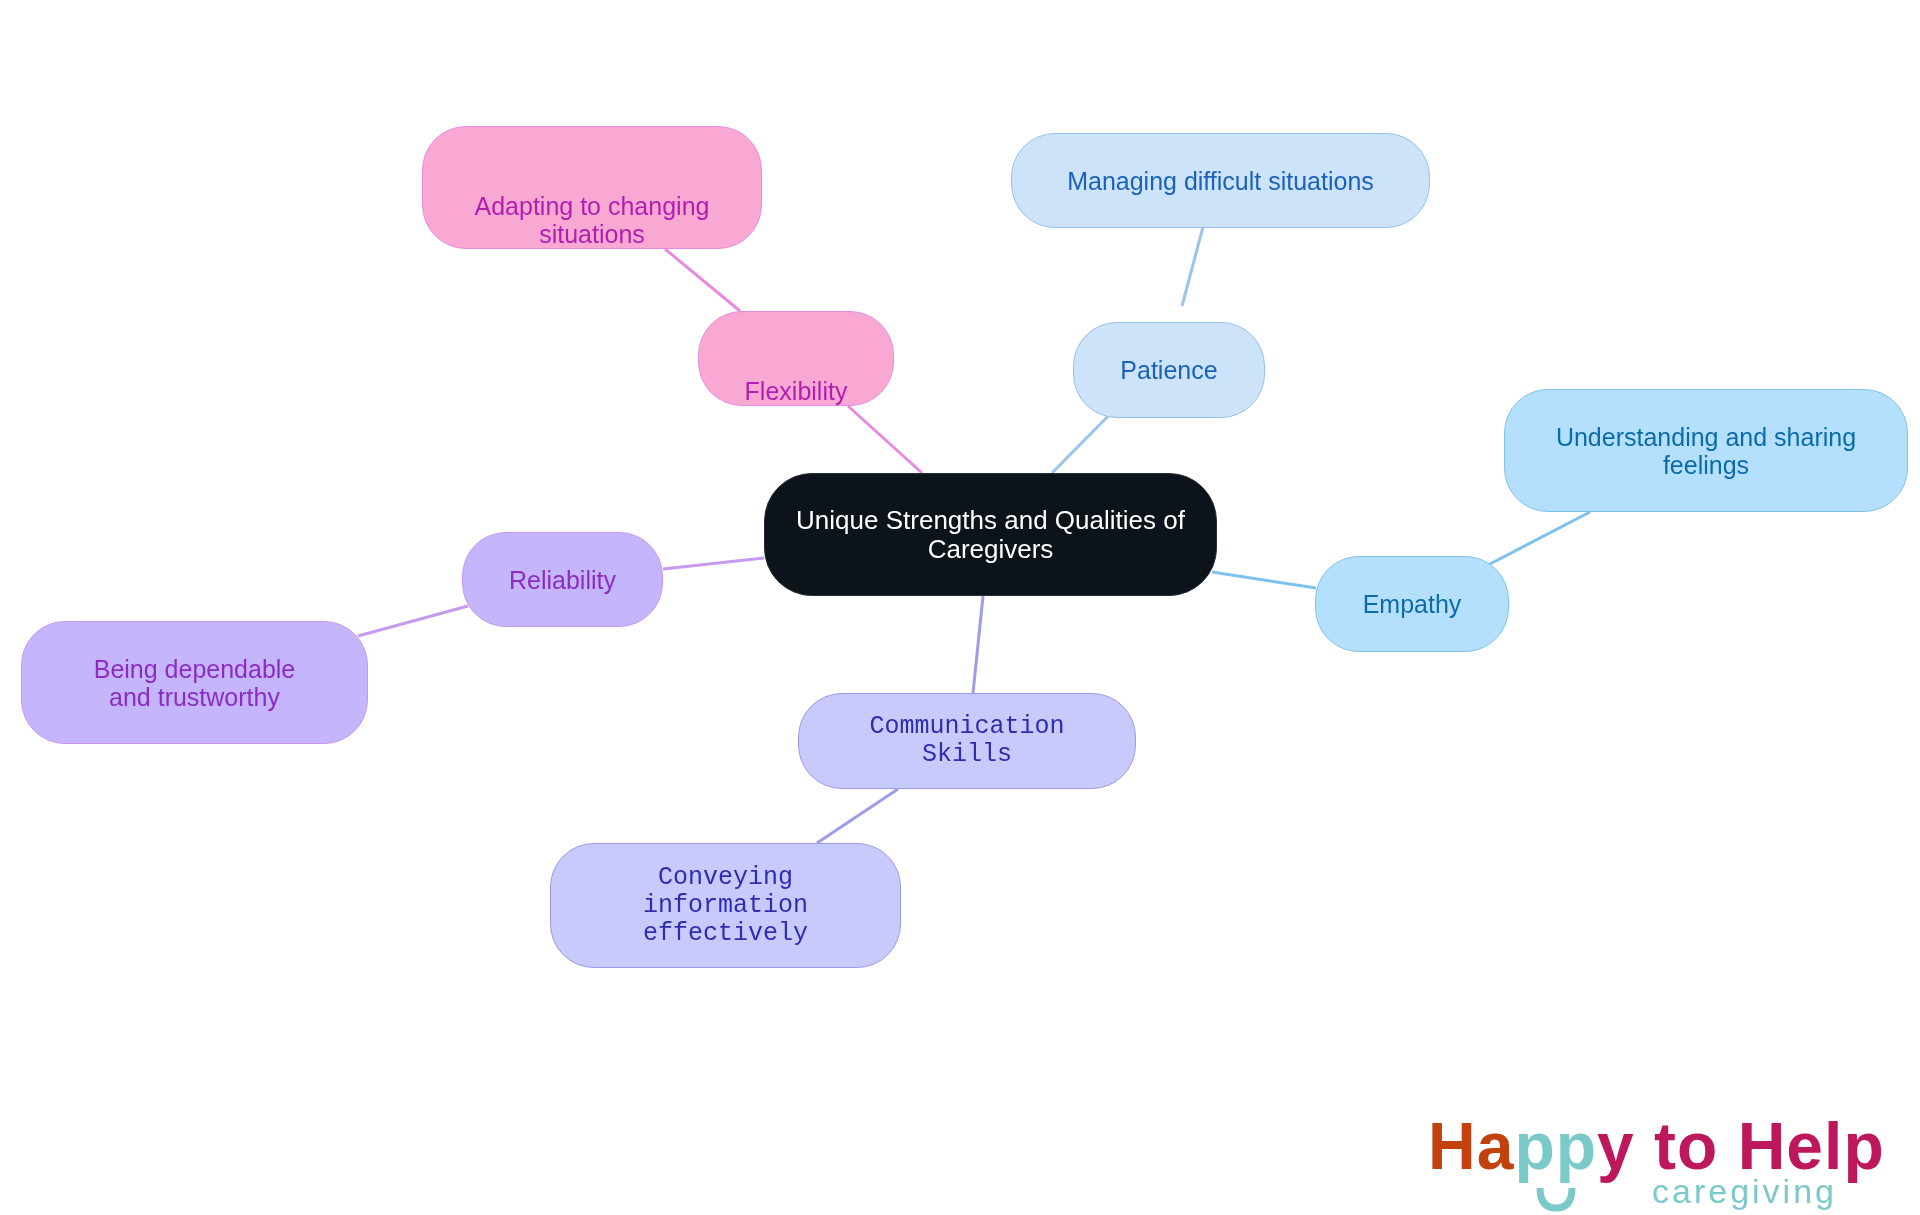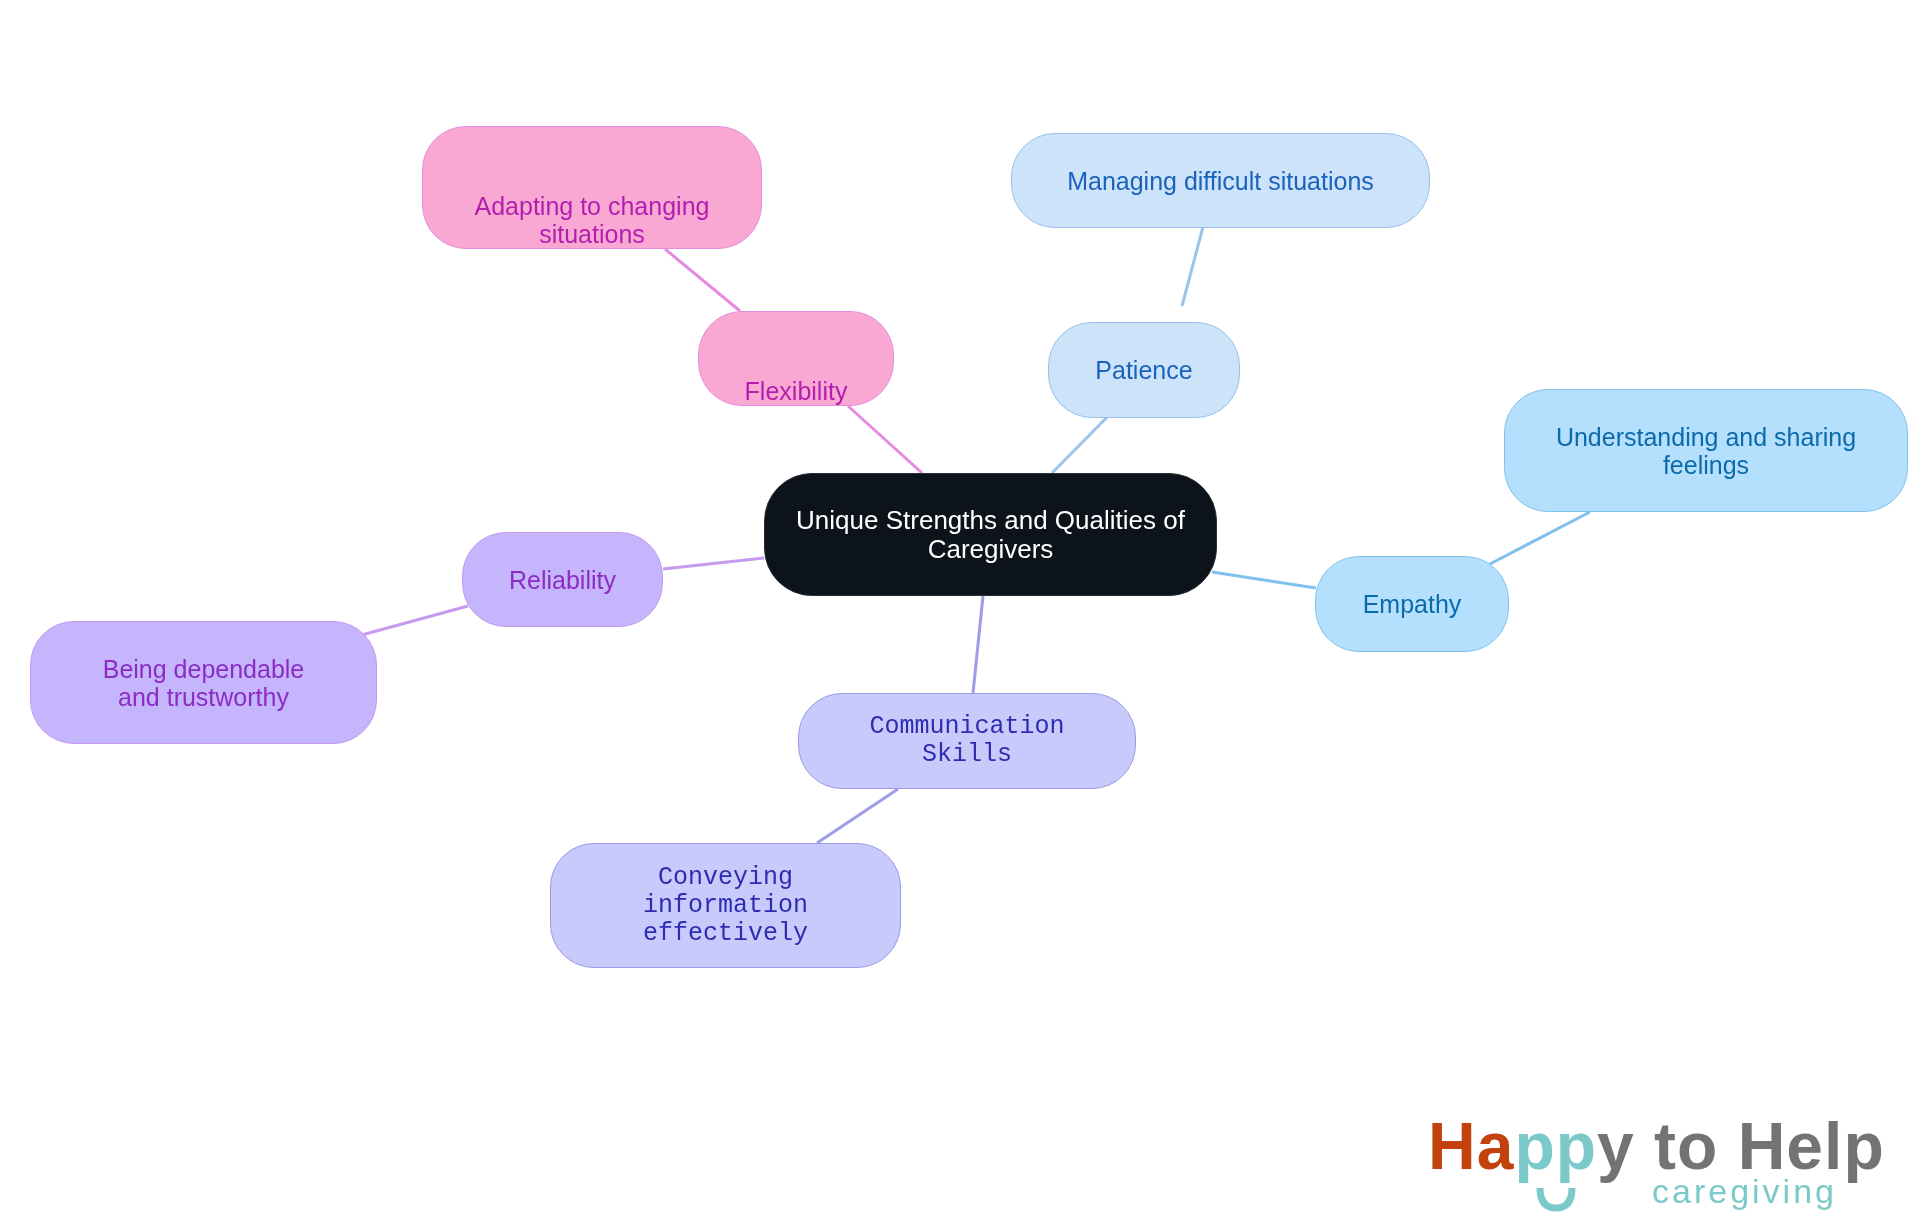--- a/index.html
+++ b/index.html
@@ -42,49 +42,49 @@
   <span>Unique Strengths and Qualities of Caregivers</span>
 </div>
 
 <div class="node pink" style="left:698px; top:311px; width:196px; height:95px;">
   <span>Flexibility</span>
 </div>
 <div class="node pink" style="left:422px; top:126px; width:340px; height:123px; padding:0 40px;">
   <span>Adapting to changing situations</span>
 </div>
 
-<div class="node blue" style="left:1048px; top:306px; width:192px; height:96px;">
+<div class="node blue" style="left:1073px; top:306px; width:192px; height:96px;">
   <span>Patience</span>
 </div>
 <div class="node blue" style="left:1011px; top:117px; width:419px; height:95px;">
   <span>Managing difficult situations</span>
 </div>
 
 <div class="node cyan" style="left:1315px; top:556px; width:194px; height:96px;">
   <span>Empathy</span>
 </div>
 <div class="node cyan" style="left:1504px; top:389px; width:404px; height:123px; padding:0 36px;">
   <span>Understanding and sharing feelings</span>
 </div>
 
 <div class="node lav" style="left:462px; top:532px; width:201px; height:95px;">
   <span>Reliability</span>
 </div>
-<div class="node lav" style="left:21px; top:621px; width:347px; height:123px; padding:0 50px;margin-left:9px;">
+<div class="node lav" style="left:21px; top:621px; width:347px; height:123px; padding:0 50px;">
   <span>Being dependable and trustworthy</span>
 </div>
 
 <div class="node peri" style="left:798px; top:693px; width:338px; height:96px;">
   <span>Communication Skills</span>
 </div>
 <div class="node peri" style="left:550px; top:843px; width:351px; height:125px; padding:0 36px;">
   <span>Conveying information effectively</span>
 </div>
 
 <div class="logo">
   <div class="main">
-    <span style="color:#c2410c;">Ha</span><span style="color:#7cc9c9;">pp</span><span style="color:#737373;">y to Help</span>
+    <span style="color:#c2410c;">Ha</span><span style="color:#7cc9c9;">pp</span><span style="color:#be185d;">y to Help</span>
   </div>
   <svg class="smile" viewBox="0 0 40 26">
     <path d="M4 2 Q4 22 20 22 Q36 22 36 2" fill="none" stroke="#7cc9c9" stroke-width="7" stroke-linecap="butt"></path>
   </svg>
   <div class="sub" style="color:#7cc9c9;">caregiving</div>
 </div>
 
 </body></html>

